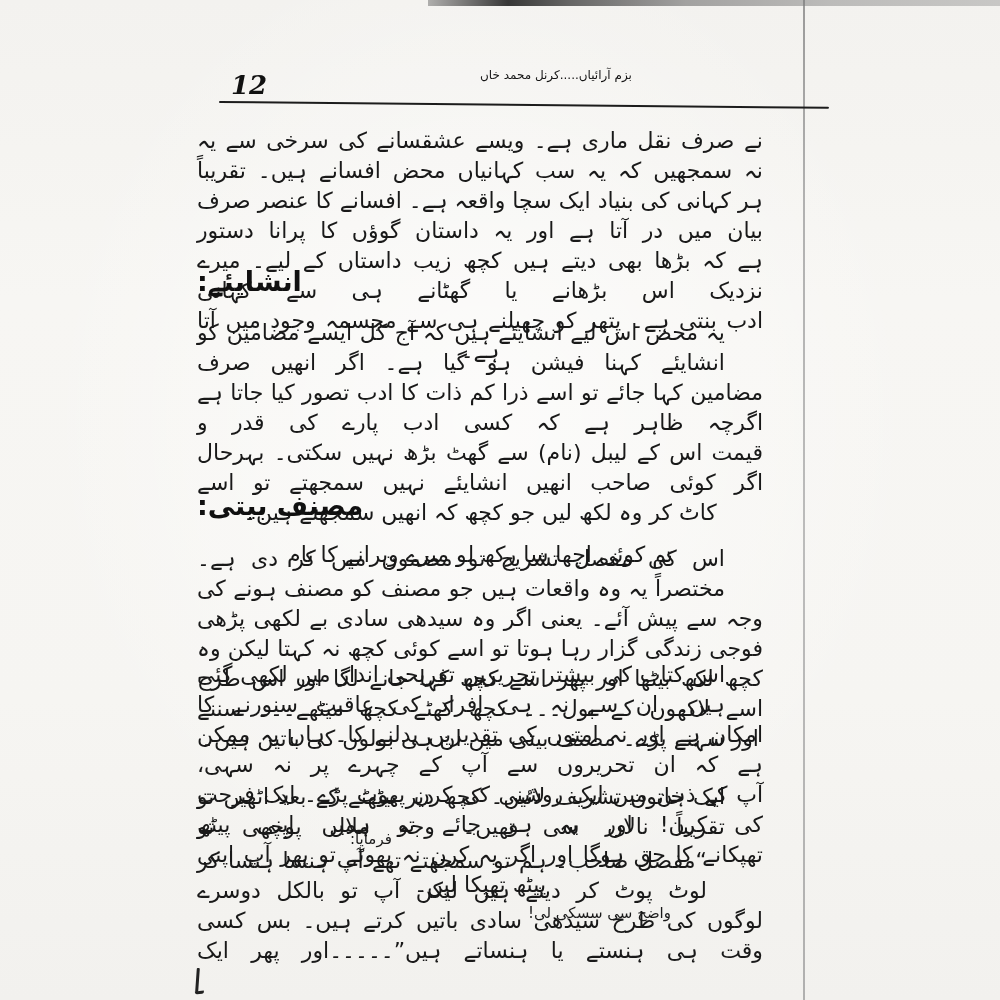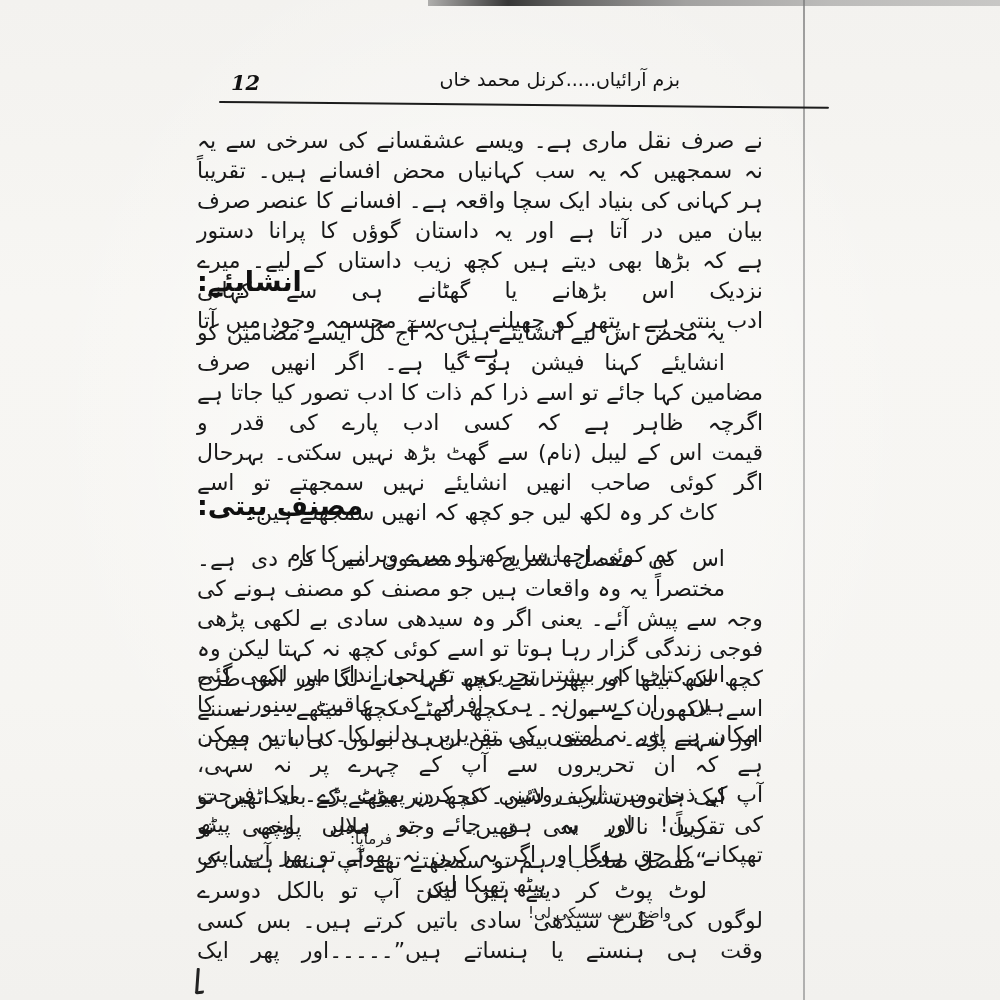--- a/index.html
+++ b/index.html
@@ -20,26 +20,26 @@
       rgba(95,95,95,.55) 45%, rgba(120,120,120,.45) 70%, rgba(135,135,135,.4) 100%);
   }
   .fold-line{
     position:absolute;top:0;left:803px;width:2px;height:1000px;
     background:linear-gradient(180deg,#7d7d7d 0%,#9a9a9a 20%,#a8a8a8 55%,#9a9a9a 100%);
     opacity:.75;
   }
   .page-number{
     position:absolute;left:231px;top:70px;
     font-family:"DejaVu Serif",serif;
-    font-style:italic;font-weight:bold;font-size:21px;color:#111;
+    font-style:italic;font-weight:bold;font-size:26px;color:#111;
   }
   .running-header{
     position:absolute;left:480px;top:68px;width:200px;
-    direction:rtl;text-align:center;
-    font-size:19px;color:#141414;white-space:nowrap;
+    direction:rtl;text-align:left;
+    font-size:12px;color:#141414;white-space:nowrap;
   }
   .header-rule{
     position:absolute;left:219px;top:101px;width:610px;height:2.4px;
     background:#1c1c1c;transform:rotate(0.55deg);transform-origin:left center;
     border-radius:2px;
   }
   .tblock{
     position:absolute;left:197px;width:566px;
     direction:rtl;
   }

